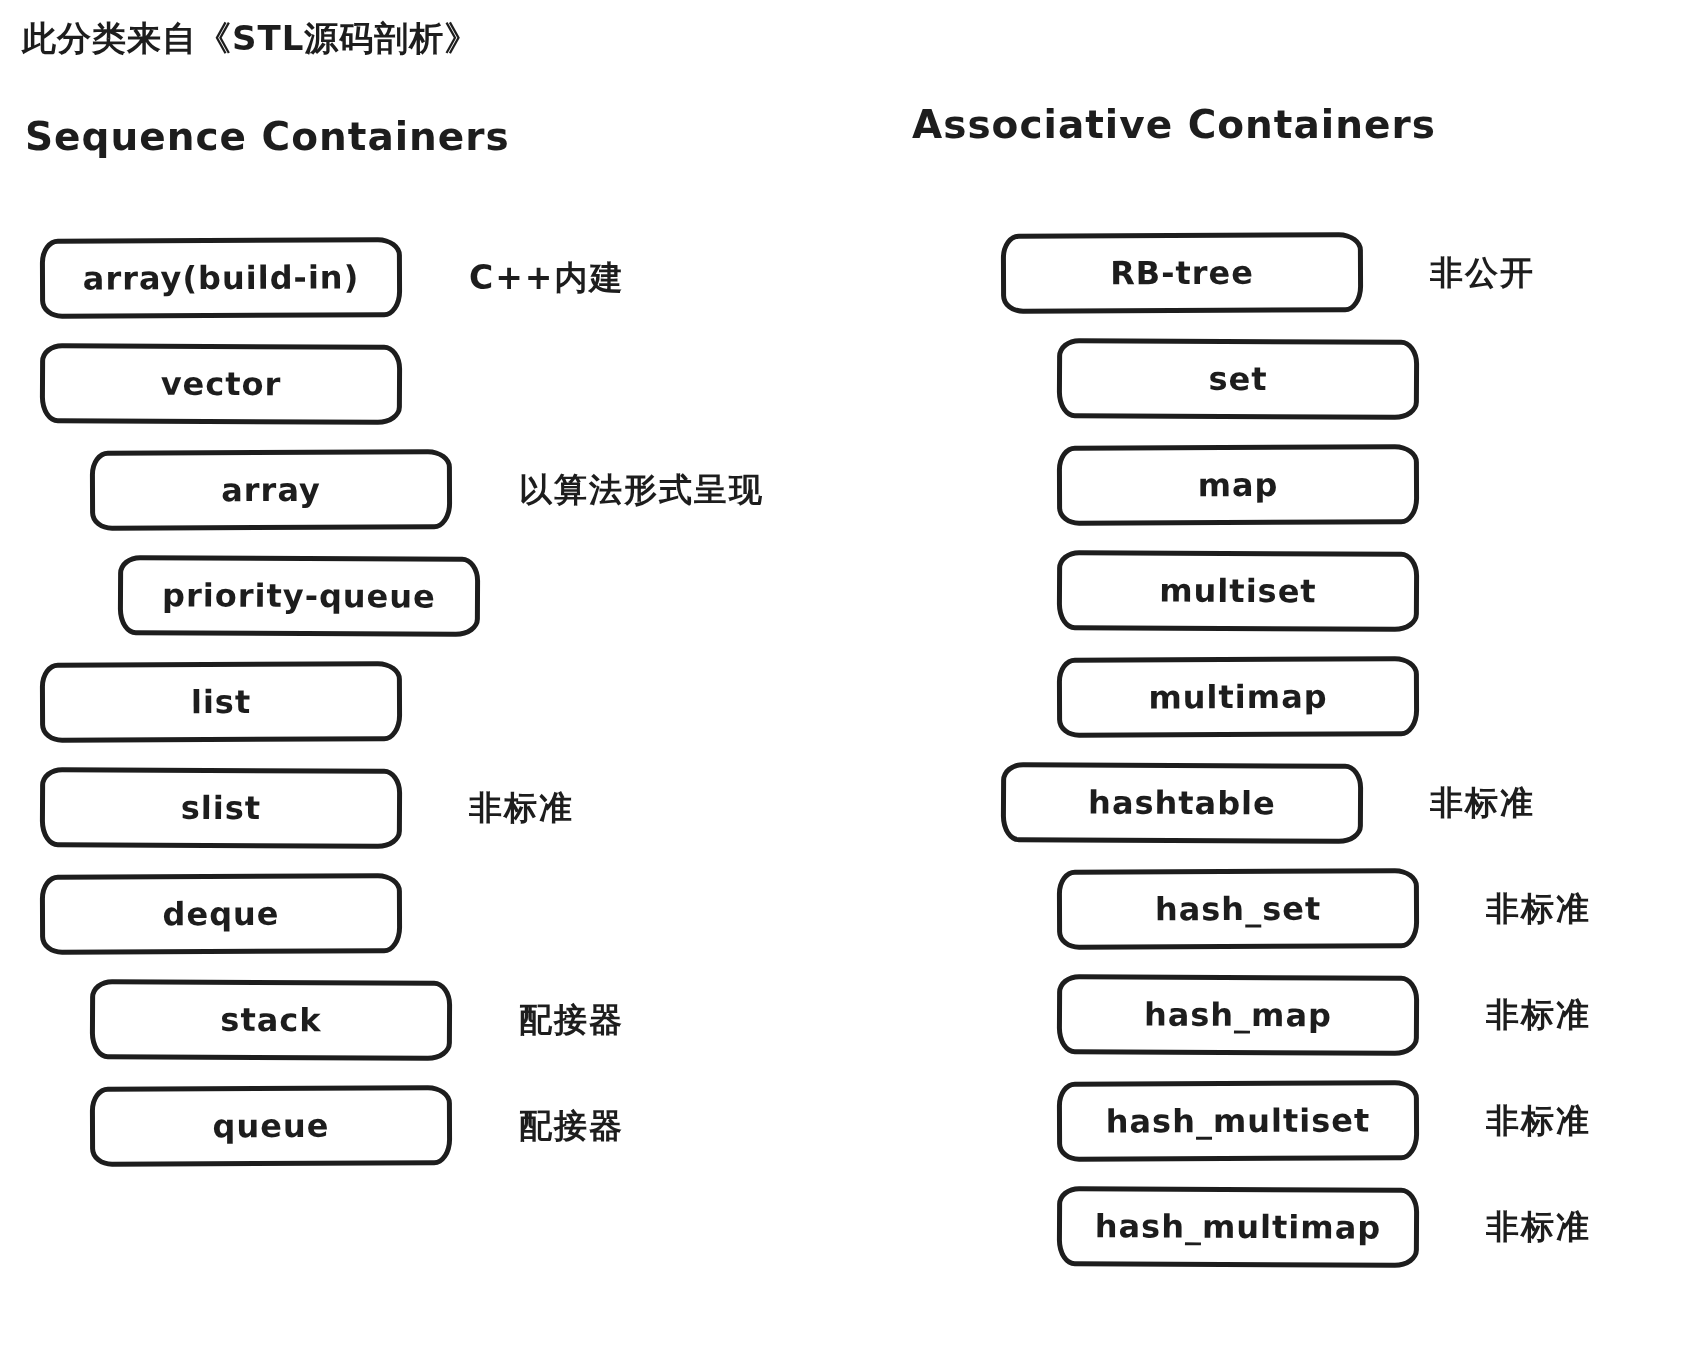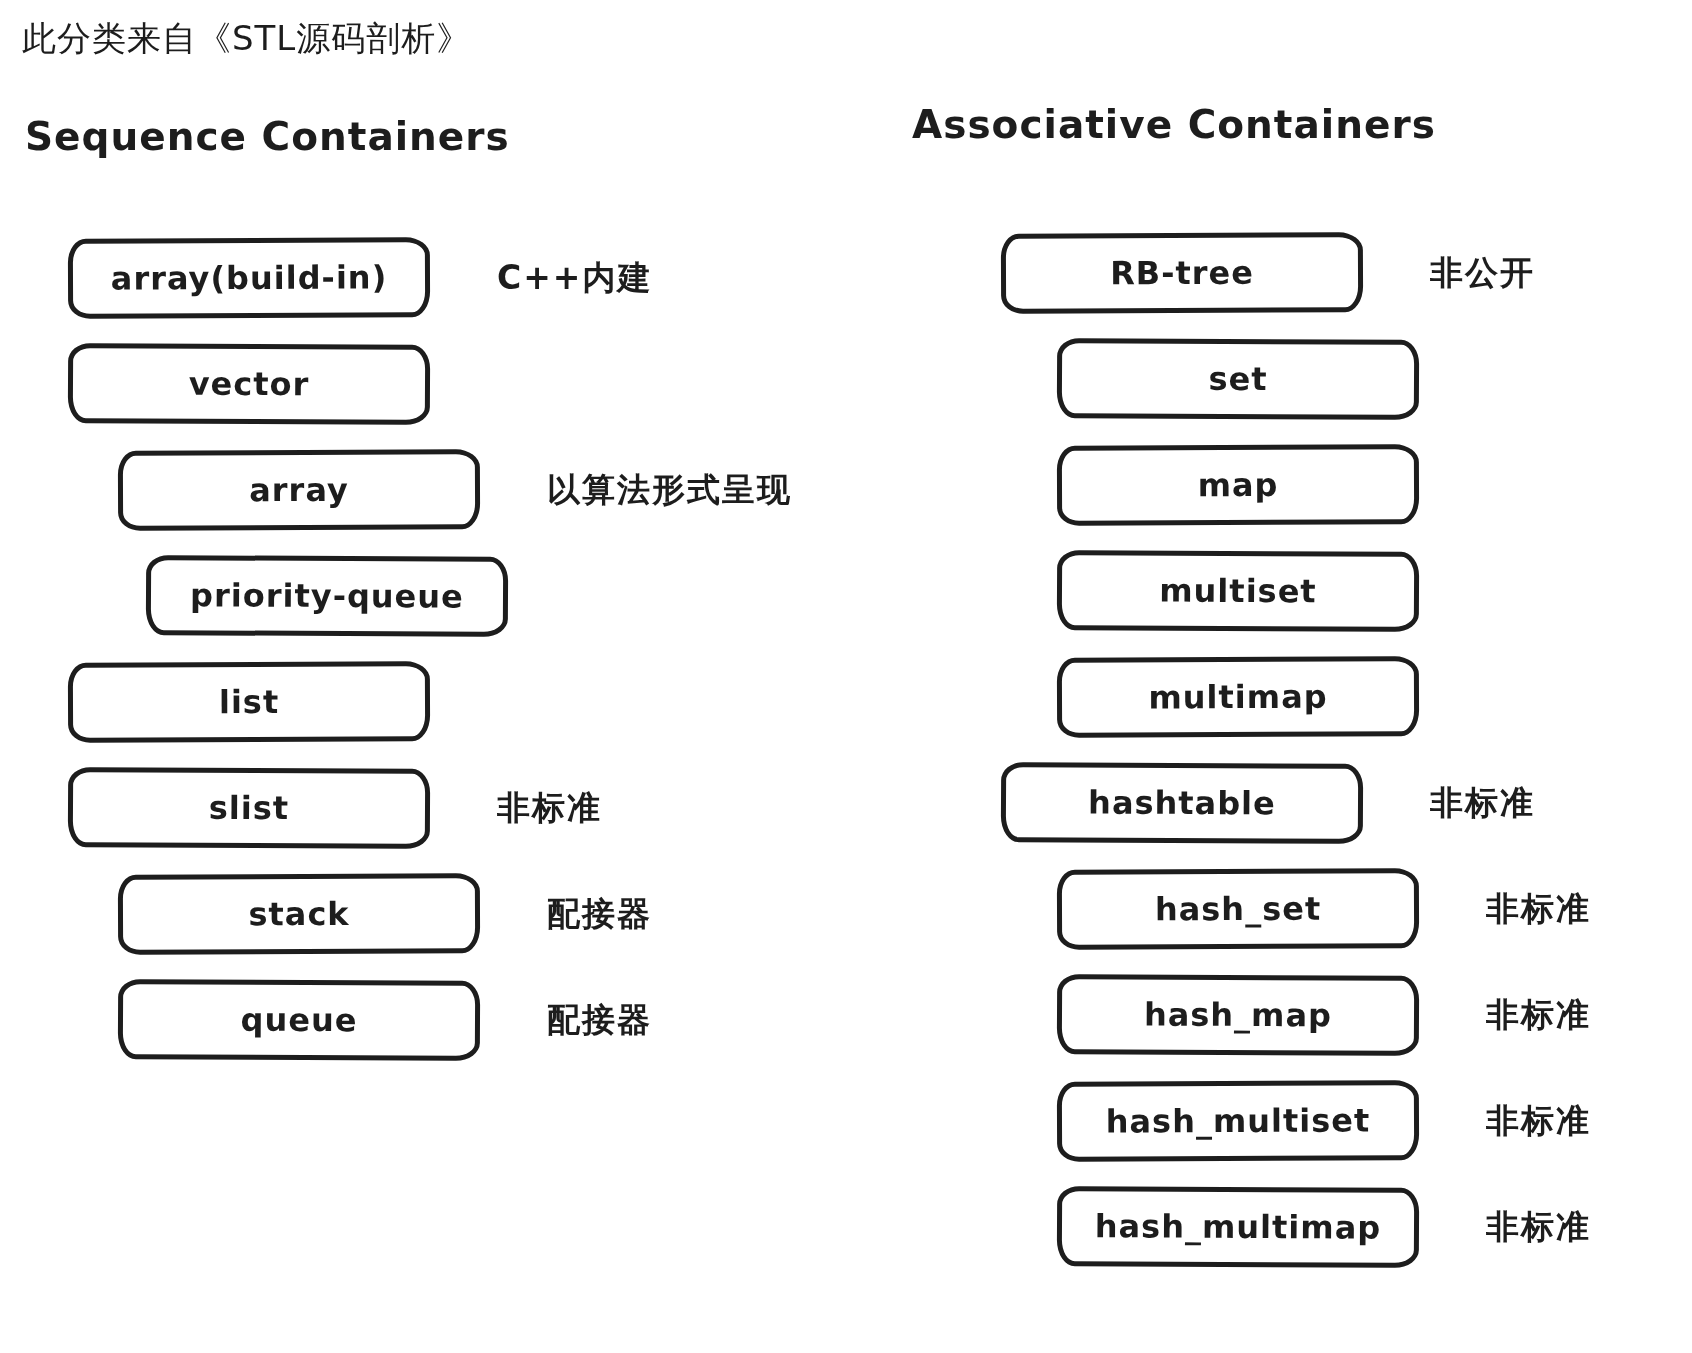--- a/index.html
+++ b/index.html
@@ -14,38 +14,38 @@
     width: 1692px;
     height: 1353px;
     background: #ffffff;
     overflow: hidden;
   }
   .title {
     position: absolute;
     left: 22px;
     top: 16px;
     font-size: 34px;
-    font-weight: normal;
+    font-weight: bold;
     letter-spacing: 1px;
     white-space: nowrap;
   }
   .col-header {
     position: absolute;
     font-size: 39px;
     font-weight: bold;
     letter-spacing: 1px;
     white-space: nowrap;
   }
   .col-header.left  { left: 25px;  top: 114px; }
   .col-header.right { left: 912px; top: 102px; }
 
   .rows {
     position: absolute;
   }
-  .rows.left  { left: 60px;   top: 238px; }
+  .rows.left  { left: 32px;   top: 238px; }
   .rows.right { left: 1001px; top: 233px; }
 
   .row {
     display: flex;
     align-items: center;
     height: 80px;
     margin-bottom: 26px;
   }
   .box {
     box-sizing: border-box;
@@ -122,20 +122,26 @@
 
   </div>
 
   <div class="row">
     <div class="box" style="margin-left: 8px;">
       <span class="box-label">slist</span>
     </div>
     <span class="note">非标准</span>
   </div>
 
+  <div class="row">
+    <div class="box" style="margin-left: 8px;">
+      <span class="box-label">deque</span>
+    </div>
+
+  </div>
 
   <div class="row">
     <div class="box" style="margin-left: 58px;">
       <span class="box-label">stack</span>
     </div>
     <span class="note">配接器</span>
   </div>
 
   <div class="row">
     <div class="box" style="margin-left: 58px;">

